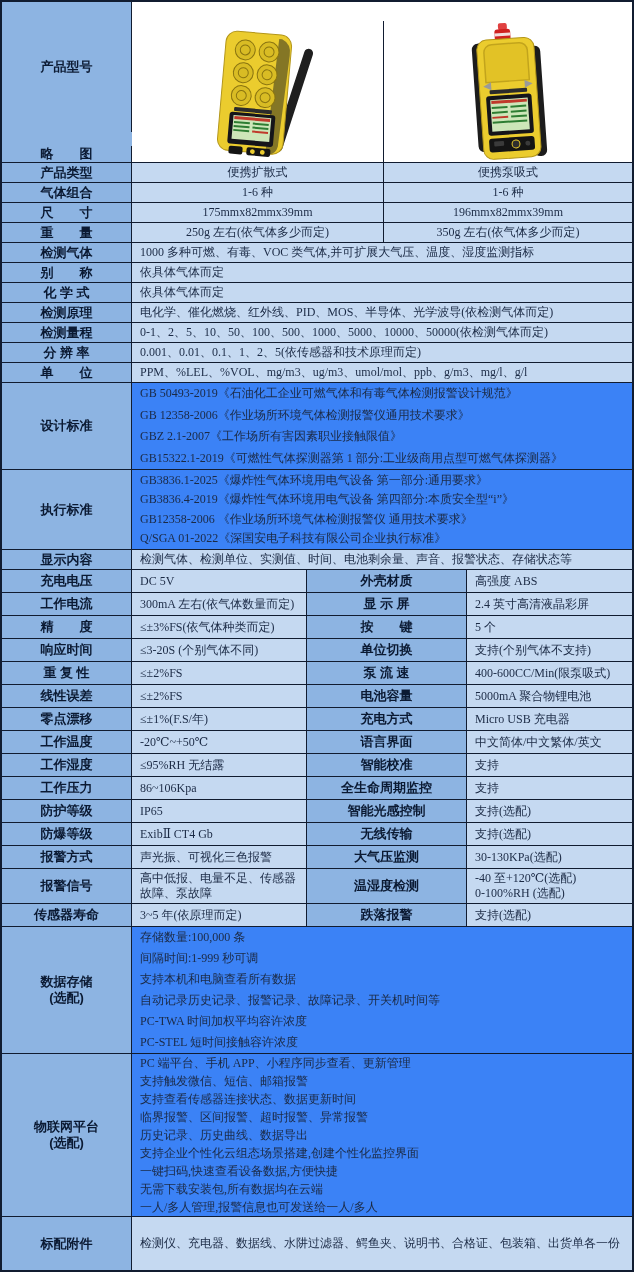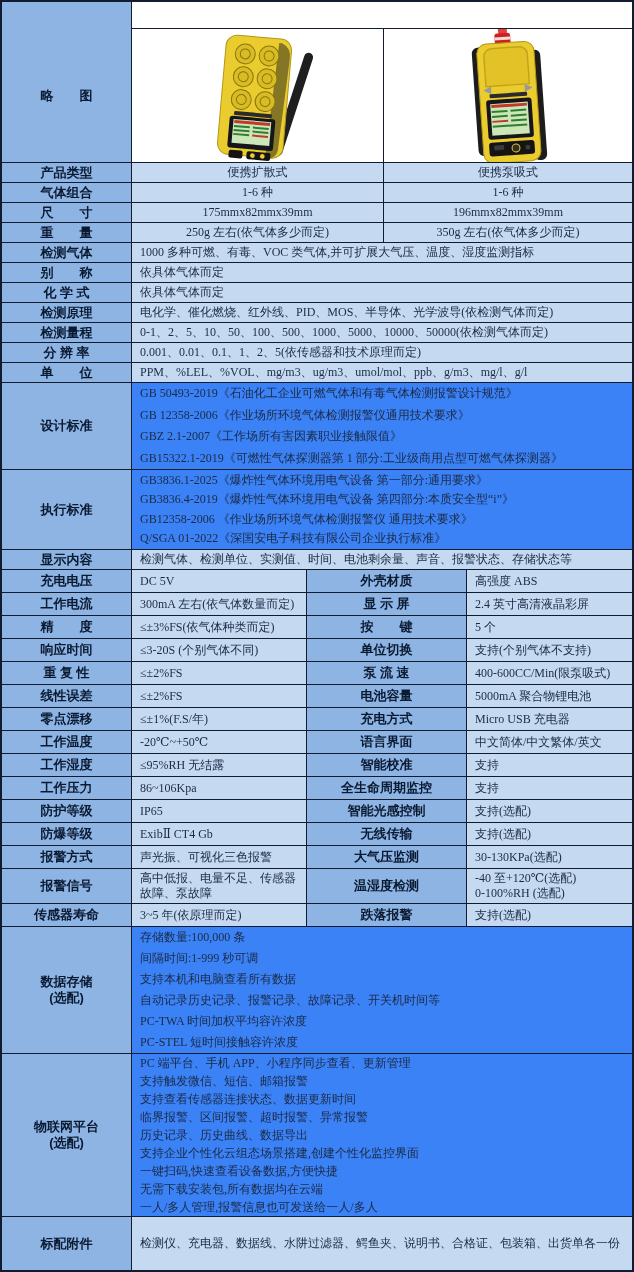--- a/index.html
+++ b/index.html
@@ -31,21 +31,21 @@
   
   .w-label{flex:0 0 130px;width:130px;}
   .w-a{flex:0 0 252px;width:252px;}
   .w-b{flex:1;}
   .w-v1{flex:0 0 175px;width:175px;}
   .w-l2{flex:0 0 160px;width:160px;}
   .w-v2{flex:1;}
   .w-span{flex:1;}
   
   .h-hdr{height:27px;flex-direction:column;}
-  .h-sketch{height:134px;}
+  .h-sketch{height:134px;align-items:flex-end;}
   .h-21{height:20px;}
   .h-four{min-height:23px;}
   .hdr-cell{font-size:13px;}
   
   .lines{flex:1;background:#3b82f6;display:flex;flex-direction:column;justify-content:center;
          font-family:"Liberation Serif","DejaVu Serif",serif;font-size:12px;color:#1b2a45;
          padding:2px 4px 2px 8px;border-right:none;}
   .line{white-space:nowrap;}
   .pitch-22 .line{line-height:21.5px;}
   .pitch-20 .line{line-height:19.5px;}

